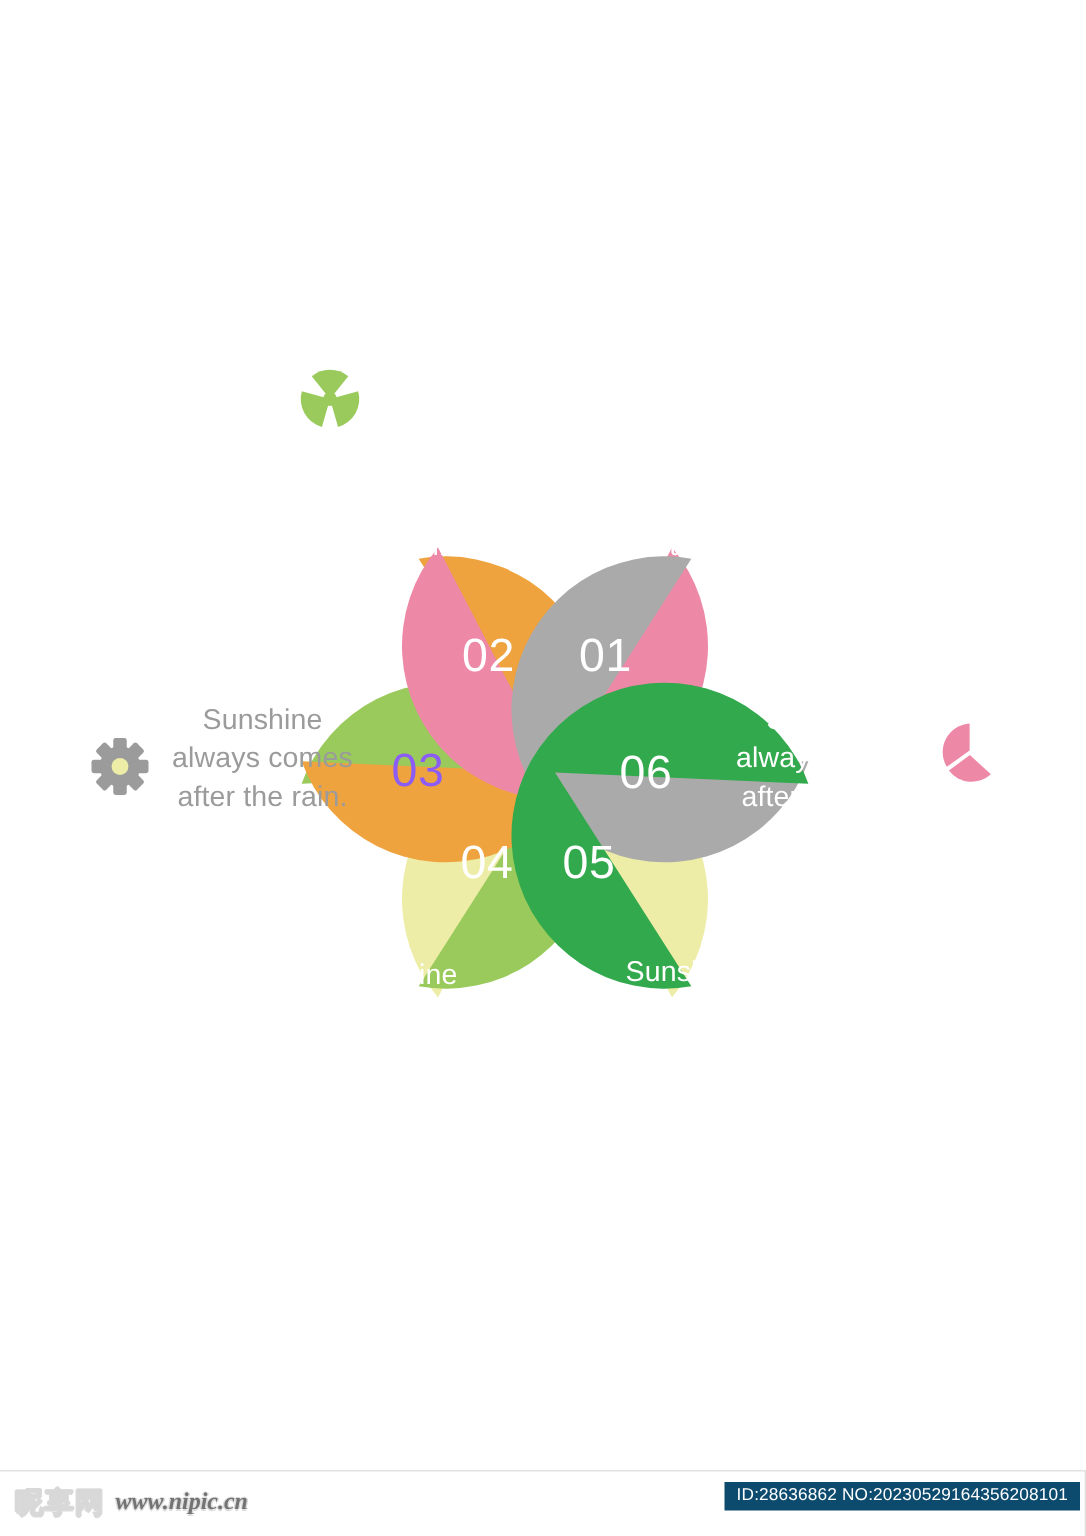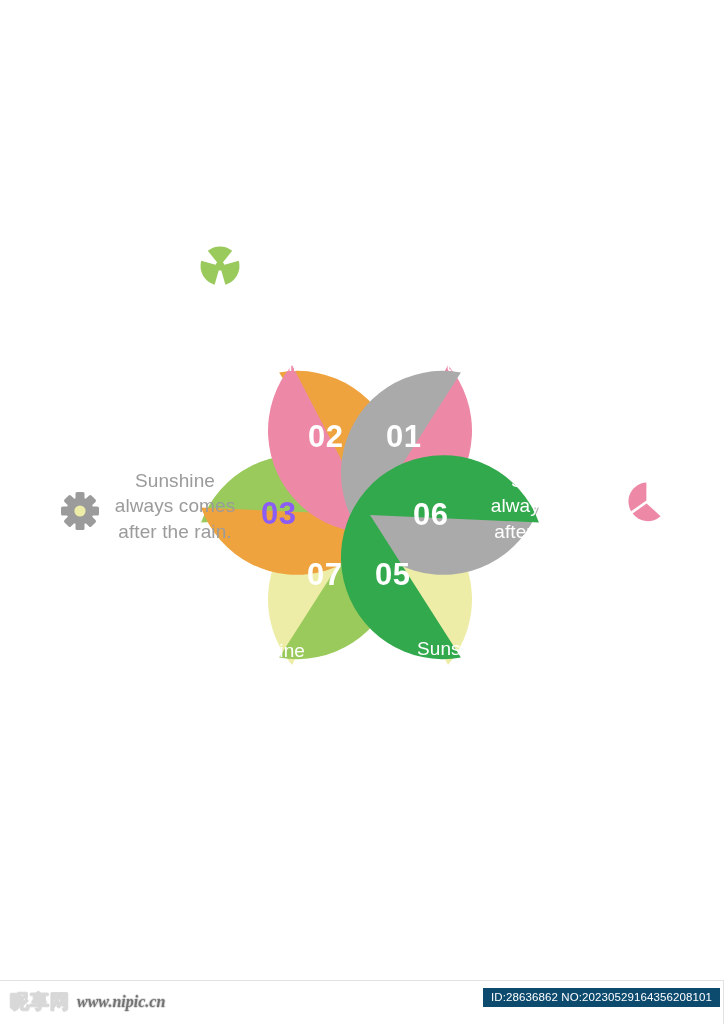--- a/index.html
+++ b/index.html
@@ -52,21 +52,21 @@
     white-space: pre-line;
     letter-spacing: 0.1px;
     pointer-events: auto;
   }
   .petal-text.dark {
     color: #9b9b9b;
   }
   .petal-num {
     position: absolute;
     font-size: 31px;
-    font-weight: bold;
+    font-weight: normal;
     color: #ffffff;
     letter-spacing: 0.5px;
     pointer-events: auto;
   }
   .petal-num.dark {
     color: #8b5cf6;
   }
 
   
   #footer {
@@ -330,21 +330,21 @@
     <div class="petal-num" style="left:308px; top:419px;">02</div>
 
     <div class="petal-text dark" style="left:105px; top:468px; width:140px;">Sunshine
 always comes
 after the rain.</div>
     <div class="petal-num dark" style="left:261px; top:496px;">03</div>
 
     <div class="petal-text" style="left:195px; top:638px; width:140px;">Sunshine
 always comes
 after the rain.</div>
-    <div class="petal-num" style="left:307px; top:557px;">07</div>
+    <div class="petal-num" style="left:307px; top:557px;">04</div>
 
     <div class="petal-text" style="left:387px; top:636px; width:140px;">Sunshine
 always comes
 after the rain.</div>
     <div class="petal-num" style="left:375px; top:557px;">05</div>
 
     <div class="petal-text" style="left:481px; top:468px; width:140px;">Sunshine
 always comes
 after the rain.</div>
     <div class="petal-num" style="left:413px; top:497px;">06</div>

